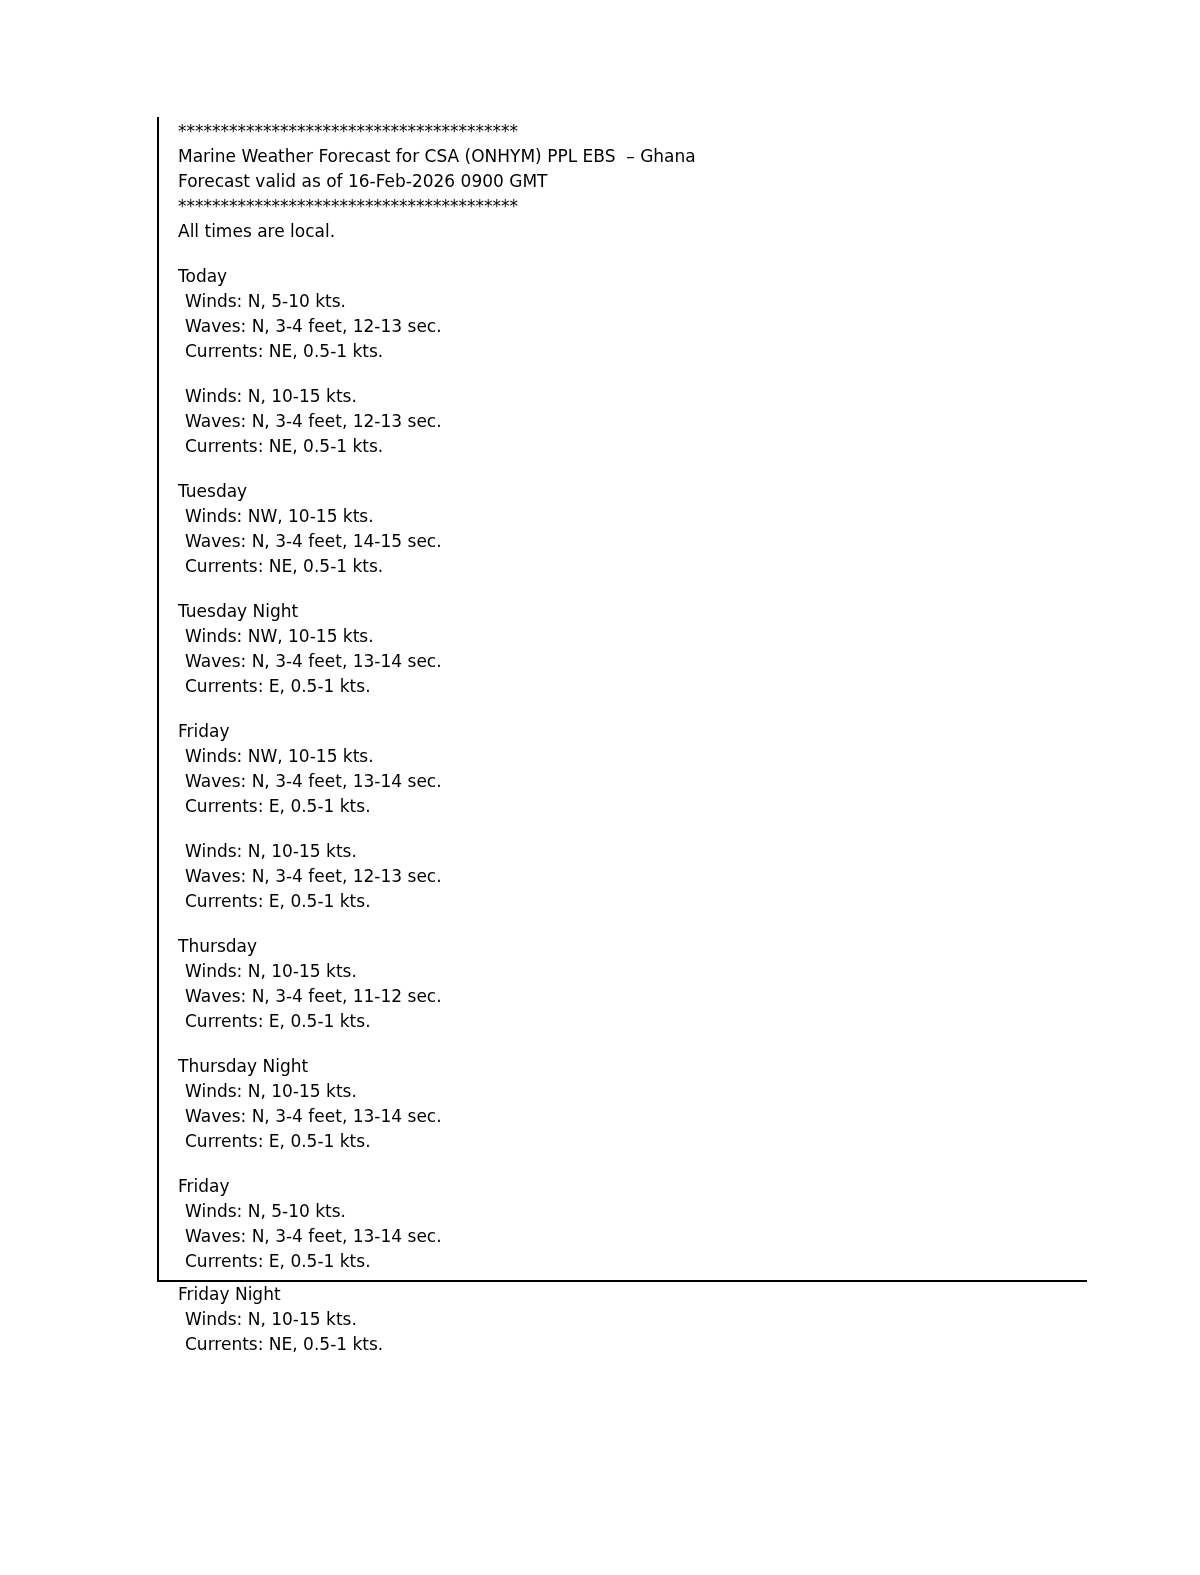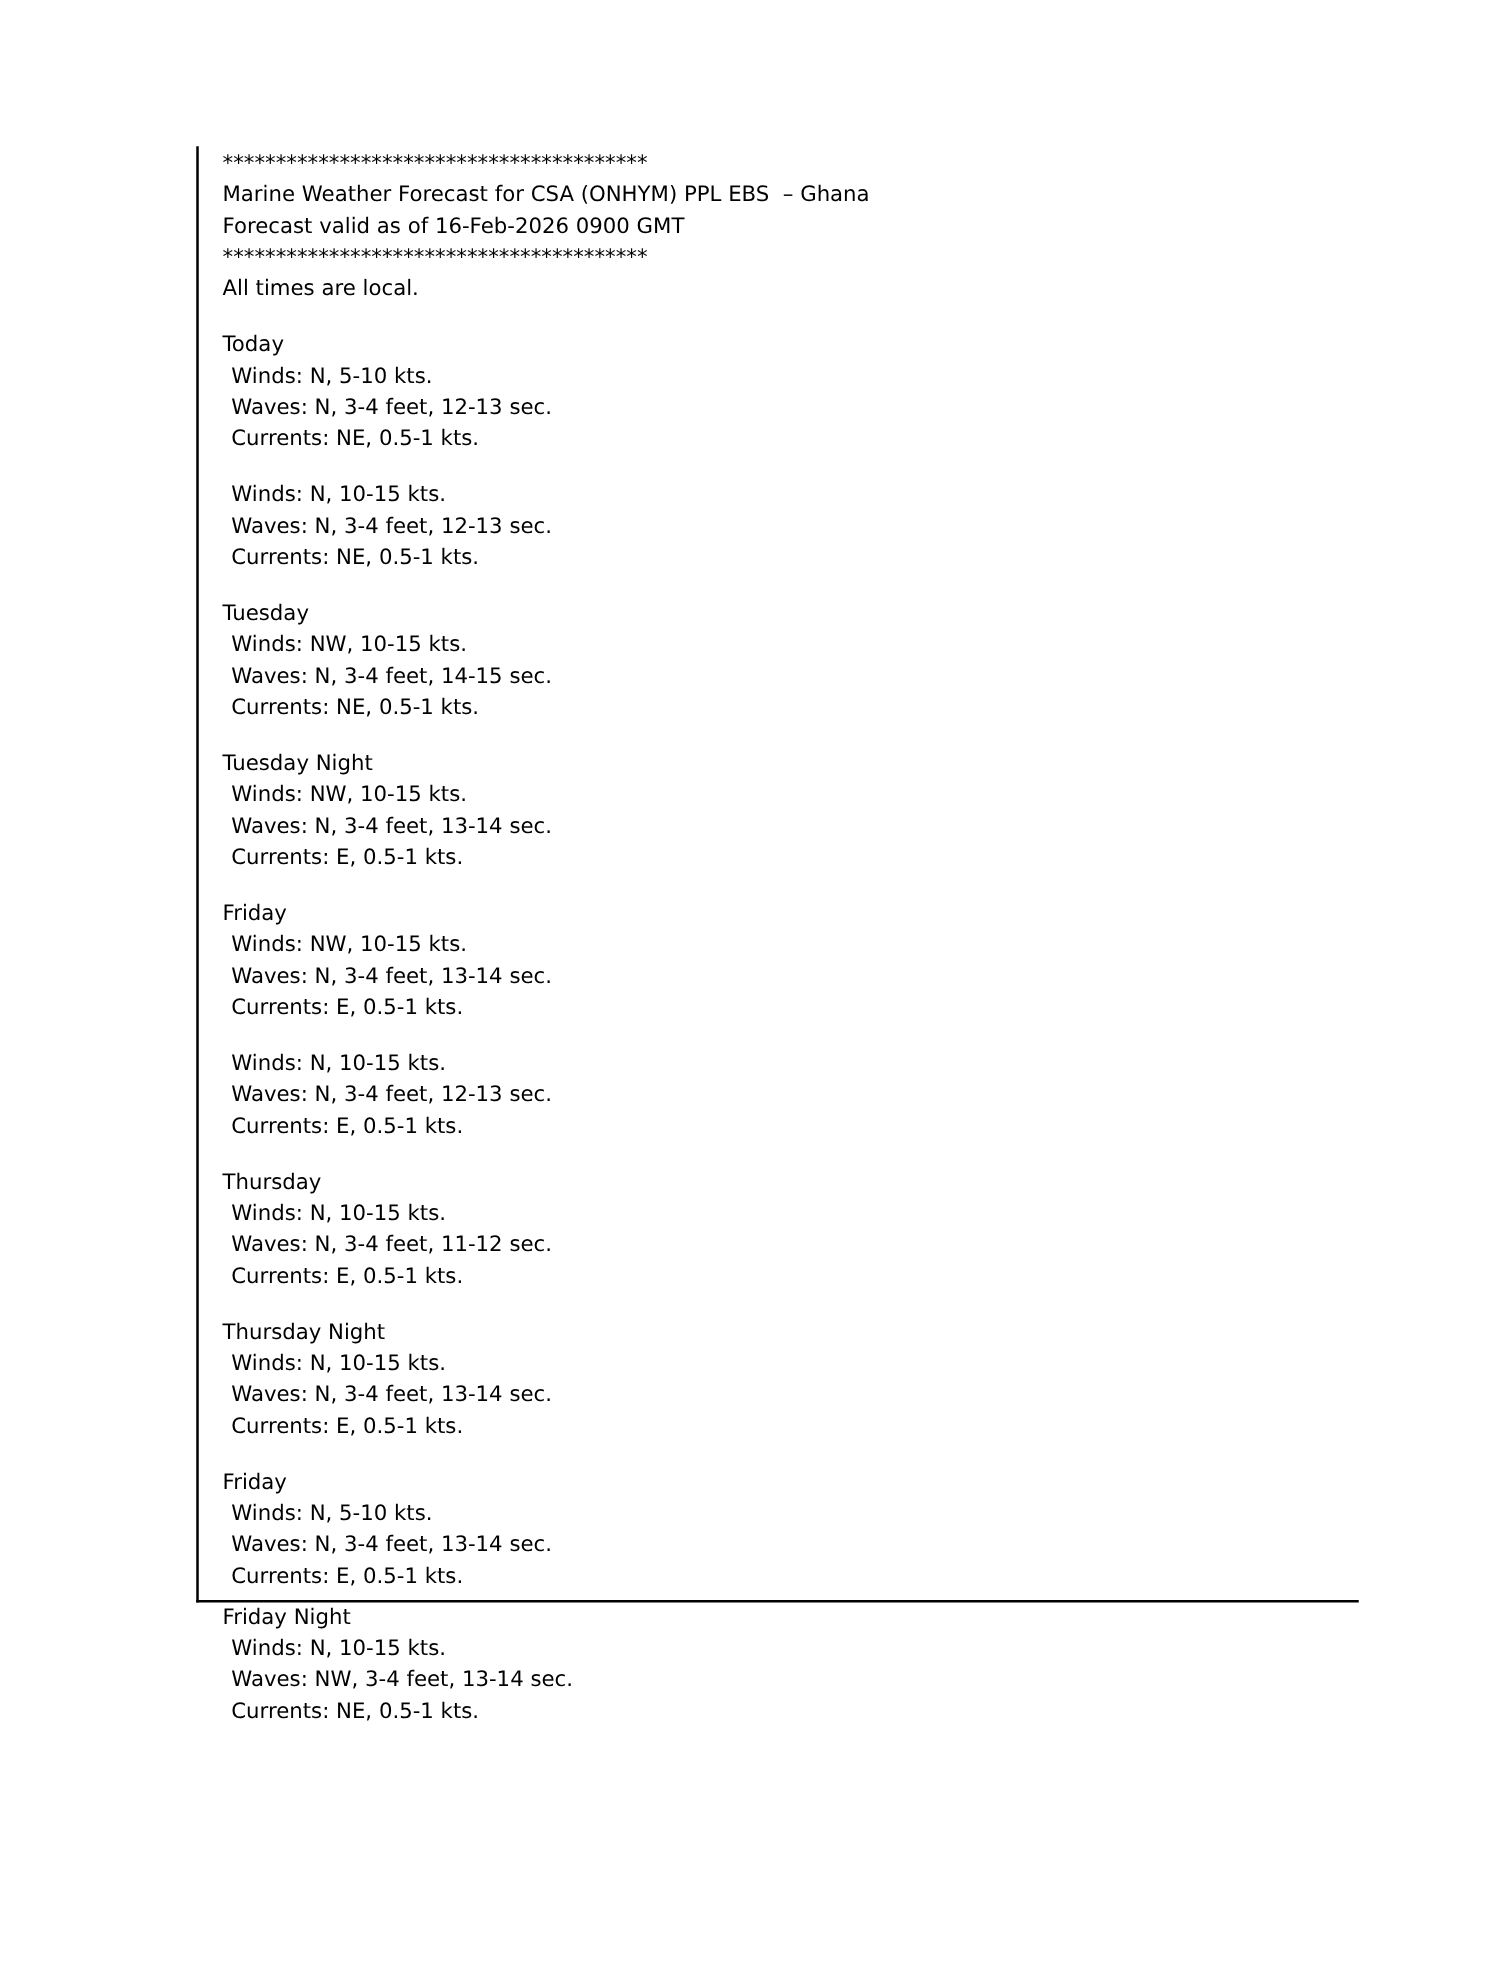--- a/index.html
+++ b/index.html
@@ -123,17 +123,16 @@
       <p class="line detail">Winds: N, 5-10 kts.</p>
       <p class="line detail">Waves: N, 3-4 feet, 13-14 sec.</p>
       <p class="line detail">Currents: E, 0.5-1 kts.</p>
     </div>
 
   </div>
 
   <div class="after-box">
     <p class="line">Friday Night</p>
     <p class="line detail">Winds: N, 10-15 kts.</p>
-    <p class="line detail">Waves: NW, 3-4 feet, 13-14 sec.</p>
     <p class="line detail">Currents: NE, 0.5-1 kts.</p>
   </div>
 
 </div>
 
 </body></html>

